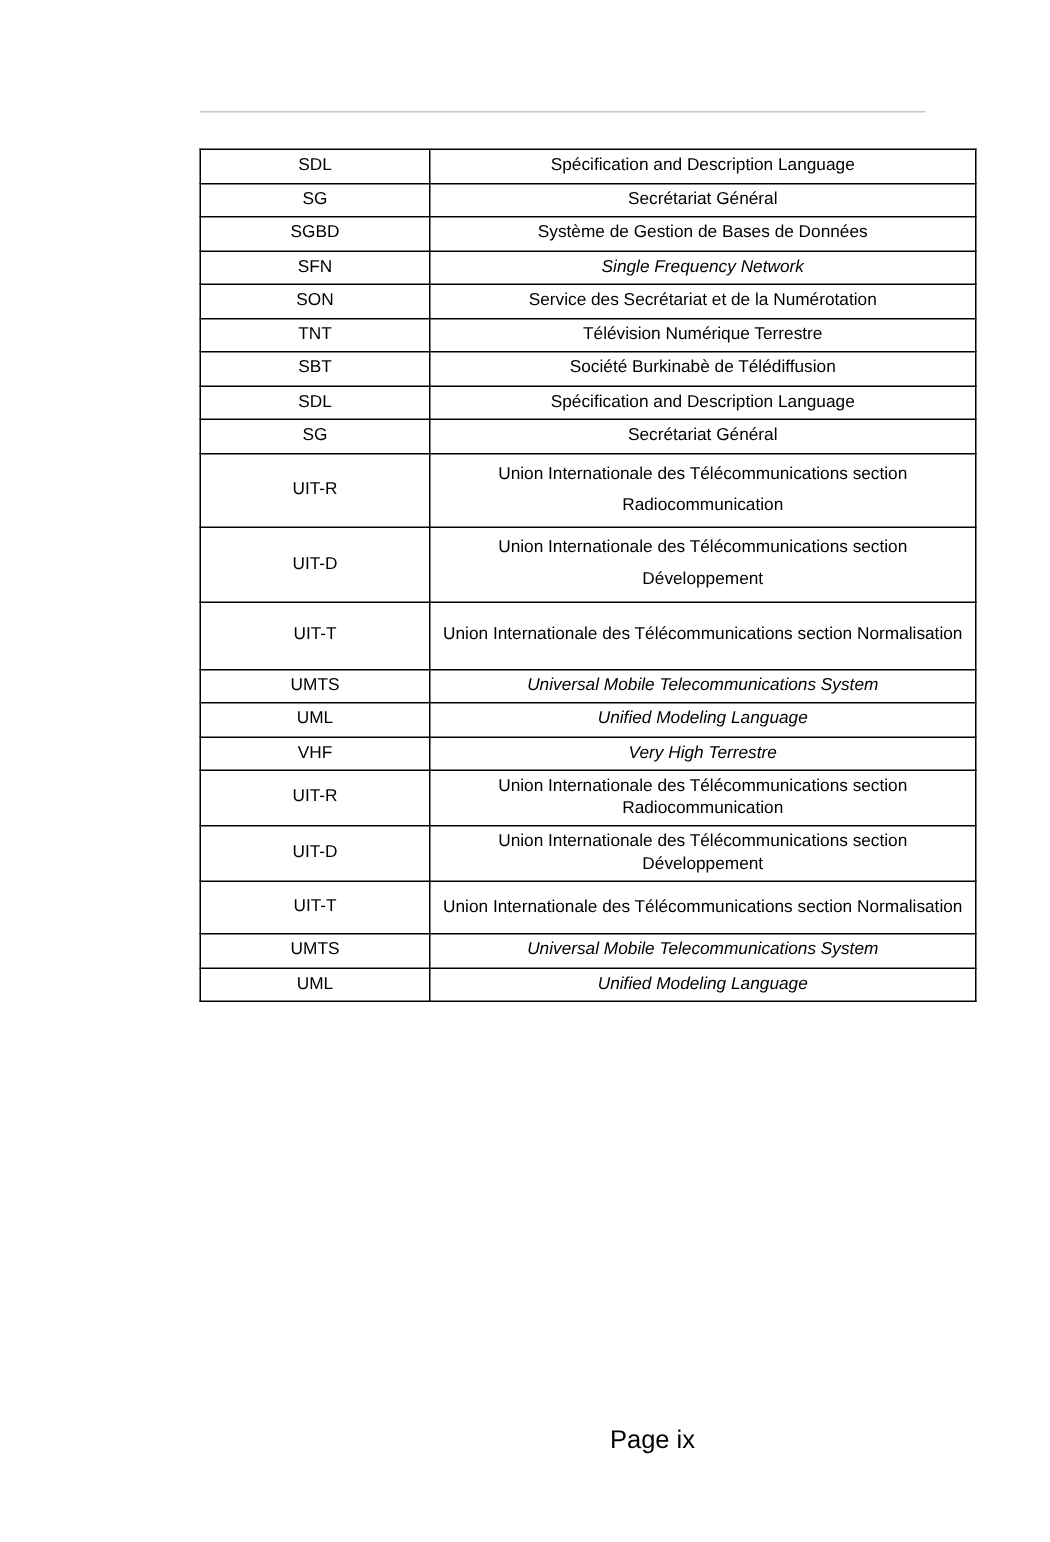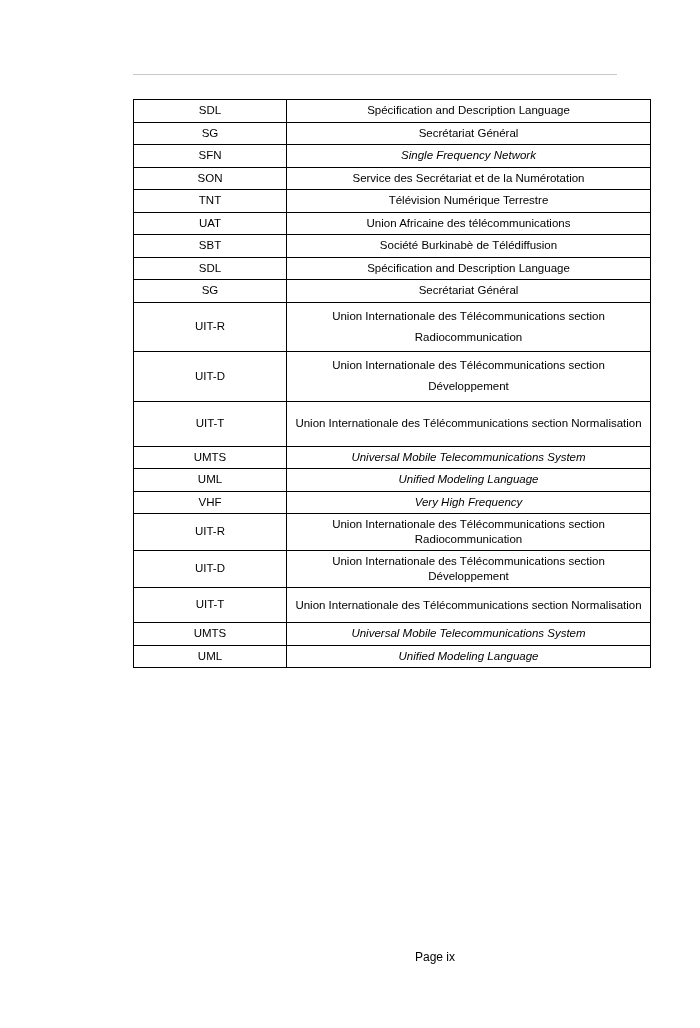--- a/index.html
+++ b/index.html
@@ -67,21 +67,21 @@
   }
   tr.tall2 td.mean {
     line-height: 1.3;
   }
   .page-footer {
     position: absolute;
     left: 0;
     top: 950px;
     width: 700px;
     text-align: center;
-    font-size: 12px;
+    font-size: 17px;
   }
   .page-footer span {
     display: inline-block;
     margin-left: 170px;
   }
 </style>
 </head>
 <body>
 
 <div class="page">
@@ -93,34 +93,34 @@
       <tbody>
           <tr>
             <td class="abbr">SDL</td>
             <td class="mean">Spécification and Description Language</td>
           </tr>
           <tr>
             <td class="abbr">SG</td>
             <td class="mean">Secrétariat Général</td>
           </tr>
           <tr>
+            <td class="abbr">SGBD</td>
+            <td class="mean">Système de Gestion de Bases de Données</td>
+          </tr>
+          <tr>
             <td class="abbr">SFN</td>
             <td class="mean italic">Single Frequency Network</td>
           </tr>
           <tr>
             <td class="abbr">SON</td>
             <td class="mean">Service des Secrétariat et de la Numérotation</td>
           </tr>
           <tr>
             <td class="abbr">TNT</td>
             <td class="mean">Télévision Numérique Terrestre</td>
-          </tr>
-          <tr>
-            <td class="abbr">UAT</td>
-            <td class="mean">Union Africaine des télécommunications</td>
           </tr>
           <tr>
             <td class="abbr">SBT</td>
             <td class="mean">Société Burkinabè de Télédiffusion</td>
           </tr>
           <tr>
             <td class="abbr">SDL</td>
             <td class="mean">Spécification and Description Language</td>
           </tr>
           <tr>
@@ -142,21 +142,21 @@
           <tr>
             <td class="abbr">UMTS</td>
             <td class="mean italic">Universal Mobile Telecommunications System</td>
           </tr>
           <tr>
             <td class="abbr">UML</td>
             <td class="mean italic">Unified Modeling Language</td>
           </tr>
           <tr>
             <td class="abbr">VHF</td>
-            <td class="mean italic">Very High Frequency</td>
+            <td class="mean italic">Very High Terrestre</td>
           </tr>
           <tr class="tall2">
             <td class="abbr">UIT-R</td>
             <td class="mean">Union Internationale des Télécommunications section Radiocommunication</td>
           </tr>
           <tr class="tall2">
             <td class="abbr">UIT-D</td>
             <td class="mean">Union Internationale des Télécommunications section Développement</td>
           </tr>
           <tr class="tall2">

